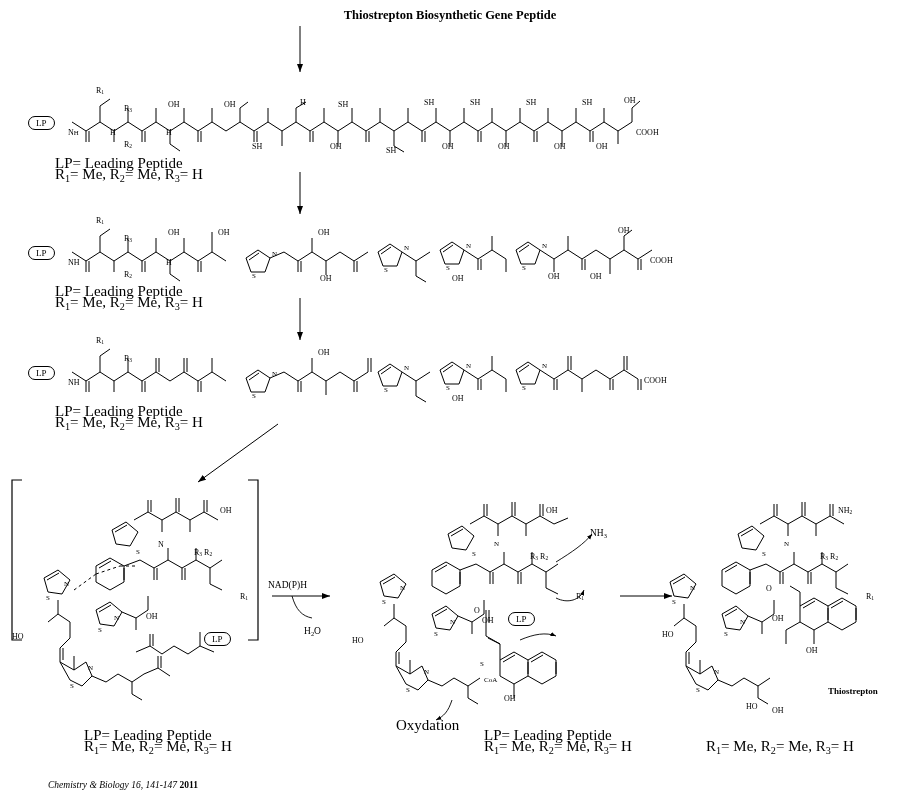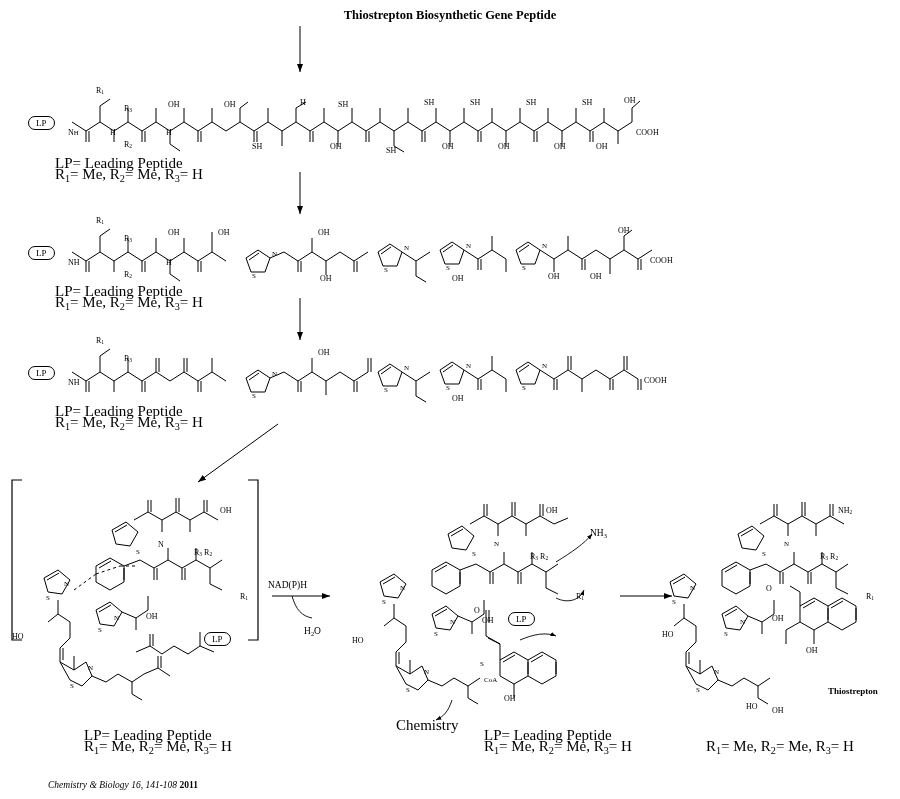--- a/index.html
+++ b/index.html
@@ -503,21 +503,21 @@
   <div class="abs lbl" style="left:240px; top:592px;">R<sub>1</sub></div>
   <div class="abs" style="left:204px; top:628px;">
     <span class="lp-pill">LP</span>
   </div>
   <div class="abs cap" style="left:84px; top:730px;">LP= Leading Peptide</div>
   <div class="abs cap" style="left:84px; top:741px;">R<sub>1</sub>= Me, R<sub>2</sub>= Me, R<sub>3</sub>= H</div>
 
   <div class="abs reagent" style="left:268px; top:580px;">NAD(P)H</div>
   <div class="abs reagent" style="left:304px; top:626px;">H<sub>2</sub>O</div>
   <div class="abs reagent" style="left:590px; top:528px;">NH<sub>3</sub></div>
-  <div class="abs cap" style="left:396px; top:720px;">Chemistry</div>
+  <div class="abs cap" style="left:396px; top:720px;">Oxydation</div>
   <div class="abs lbl-sm" style="left:480px; top:660px;">S</div>
   <div class="abs lbl-sm" style="left:484px; top:676px;">CoA</div>
 
   <div class="abs lbl" style="left:546px; top:506px;">OH</div>
   <div class="abs lbl-sm" style="left:494px; top:540px;">N</div>
   <div class="abs lbl-sm" style="left:472px; top:550px;">S</div>
   <div class="abs lbl-sm" style="left:400px; top:584px;">N</div>
   <div class="abs lbl-sm" style="left:382px; top:598px;">S</div>
   <div class="abs lbl-sm" style="left:450px; top:618px;">N</div>
   <div class="abs lbl-sm" style="left:434px; top:630px;">S</div>
@@ -550,16 +550,16 @@
   <div class="abs lbl" style="left:866px; top:592px;">R<sub>1</sub></div>
   <div class="abs lbl" style="left:806px; top:646px;">OH</div>
   <div class="abs lbl" style="left:746px; top:702px;">HO</div>
   <div class="abs lbl" style="left:772px; top:706px;">OH</div>
   <div class="abs lbl" style="left:766px; top:584px;">O</div>
   <div class="abs prodname" style="left:828px; top:686px;">Thiostrepton</div>
   <div class="abs cap" style="left:706px; top:741px;">R<sub>1</sub>= Me, R<sub>2</sub>= Me, R<sub>3</sub>= H</div>
 
   <div class="abs cite" style="left:48px; top:780px;">
     <span>Chemistry &amp; Biology</span>
-    <span>16, 141-108 </span><b>2011</b>
+    <span>16, 141-147 </span><b>2011</b>
   </div>
 
 </div>
 
 </body></html>

